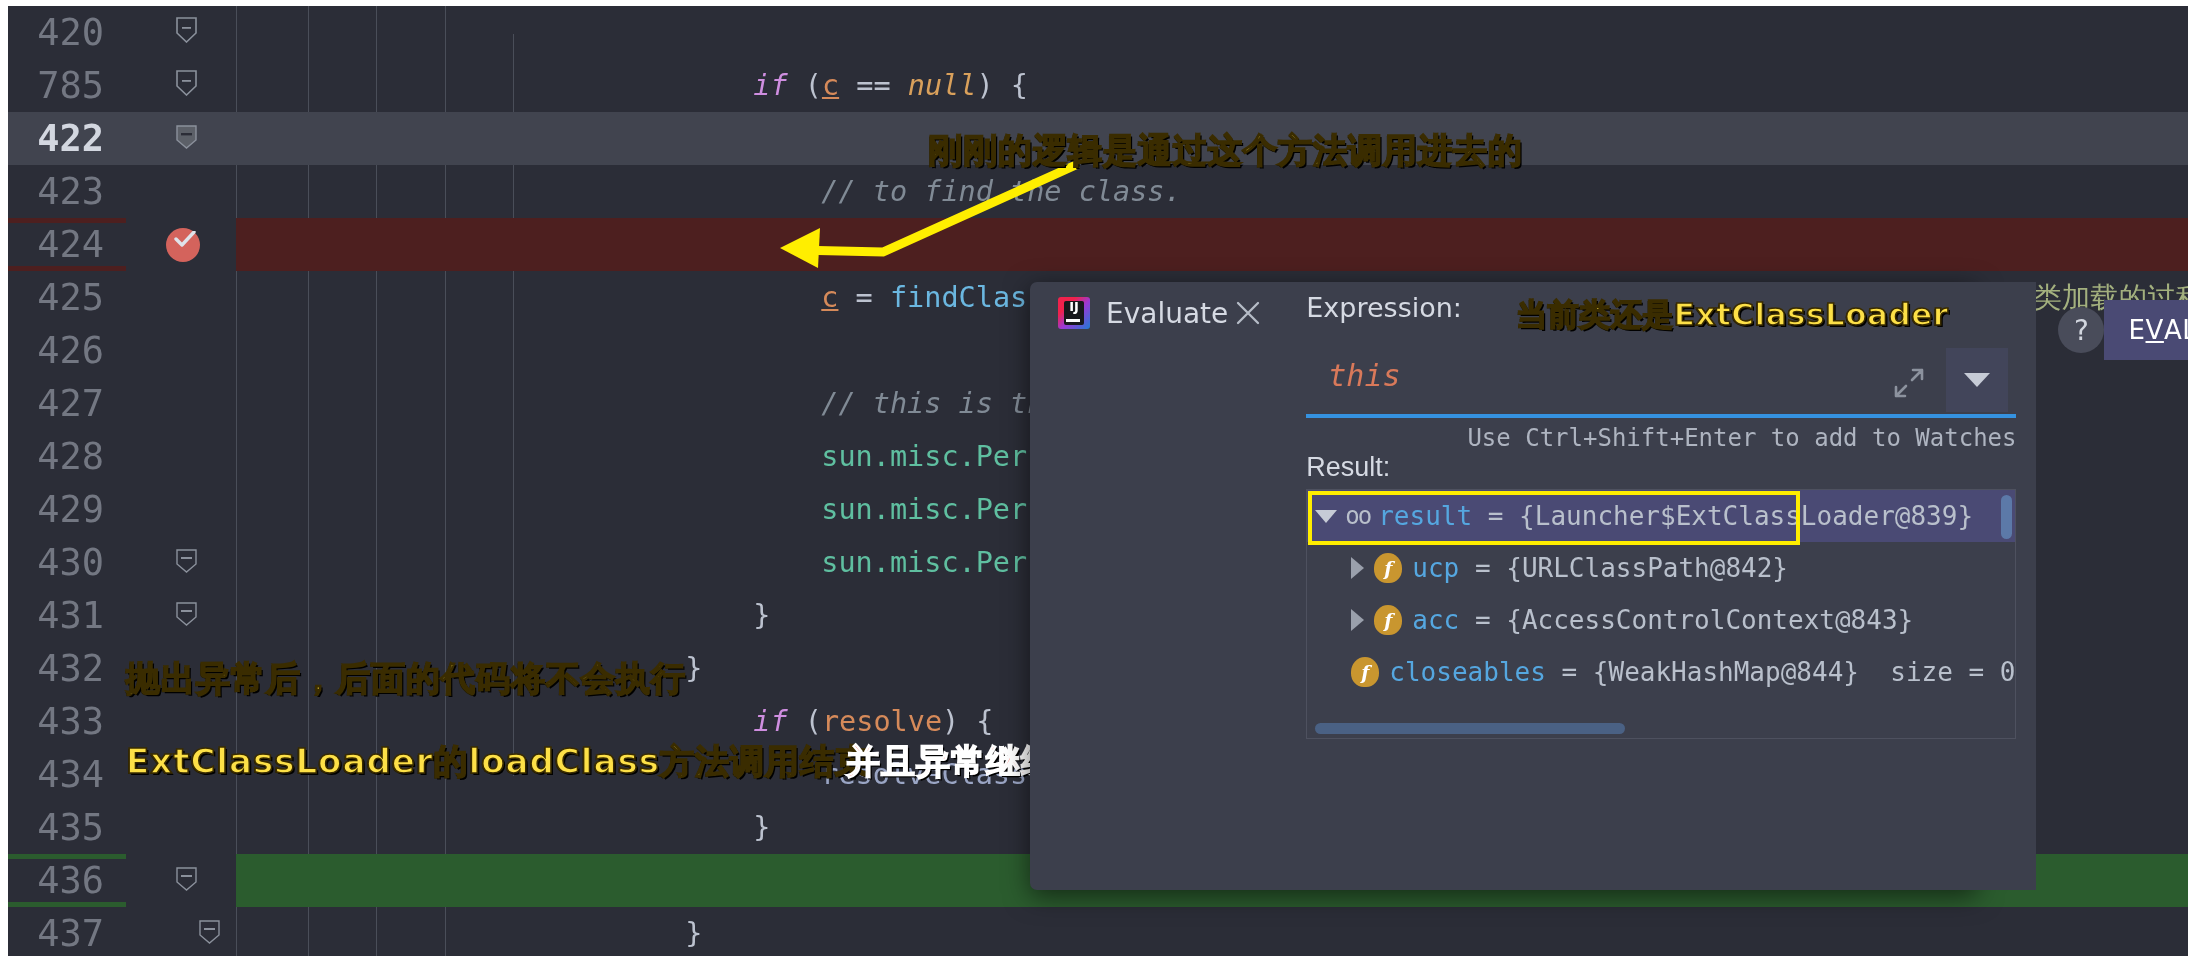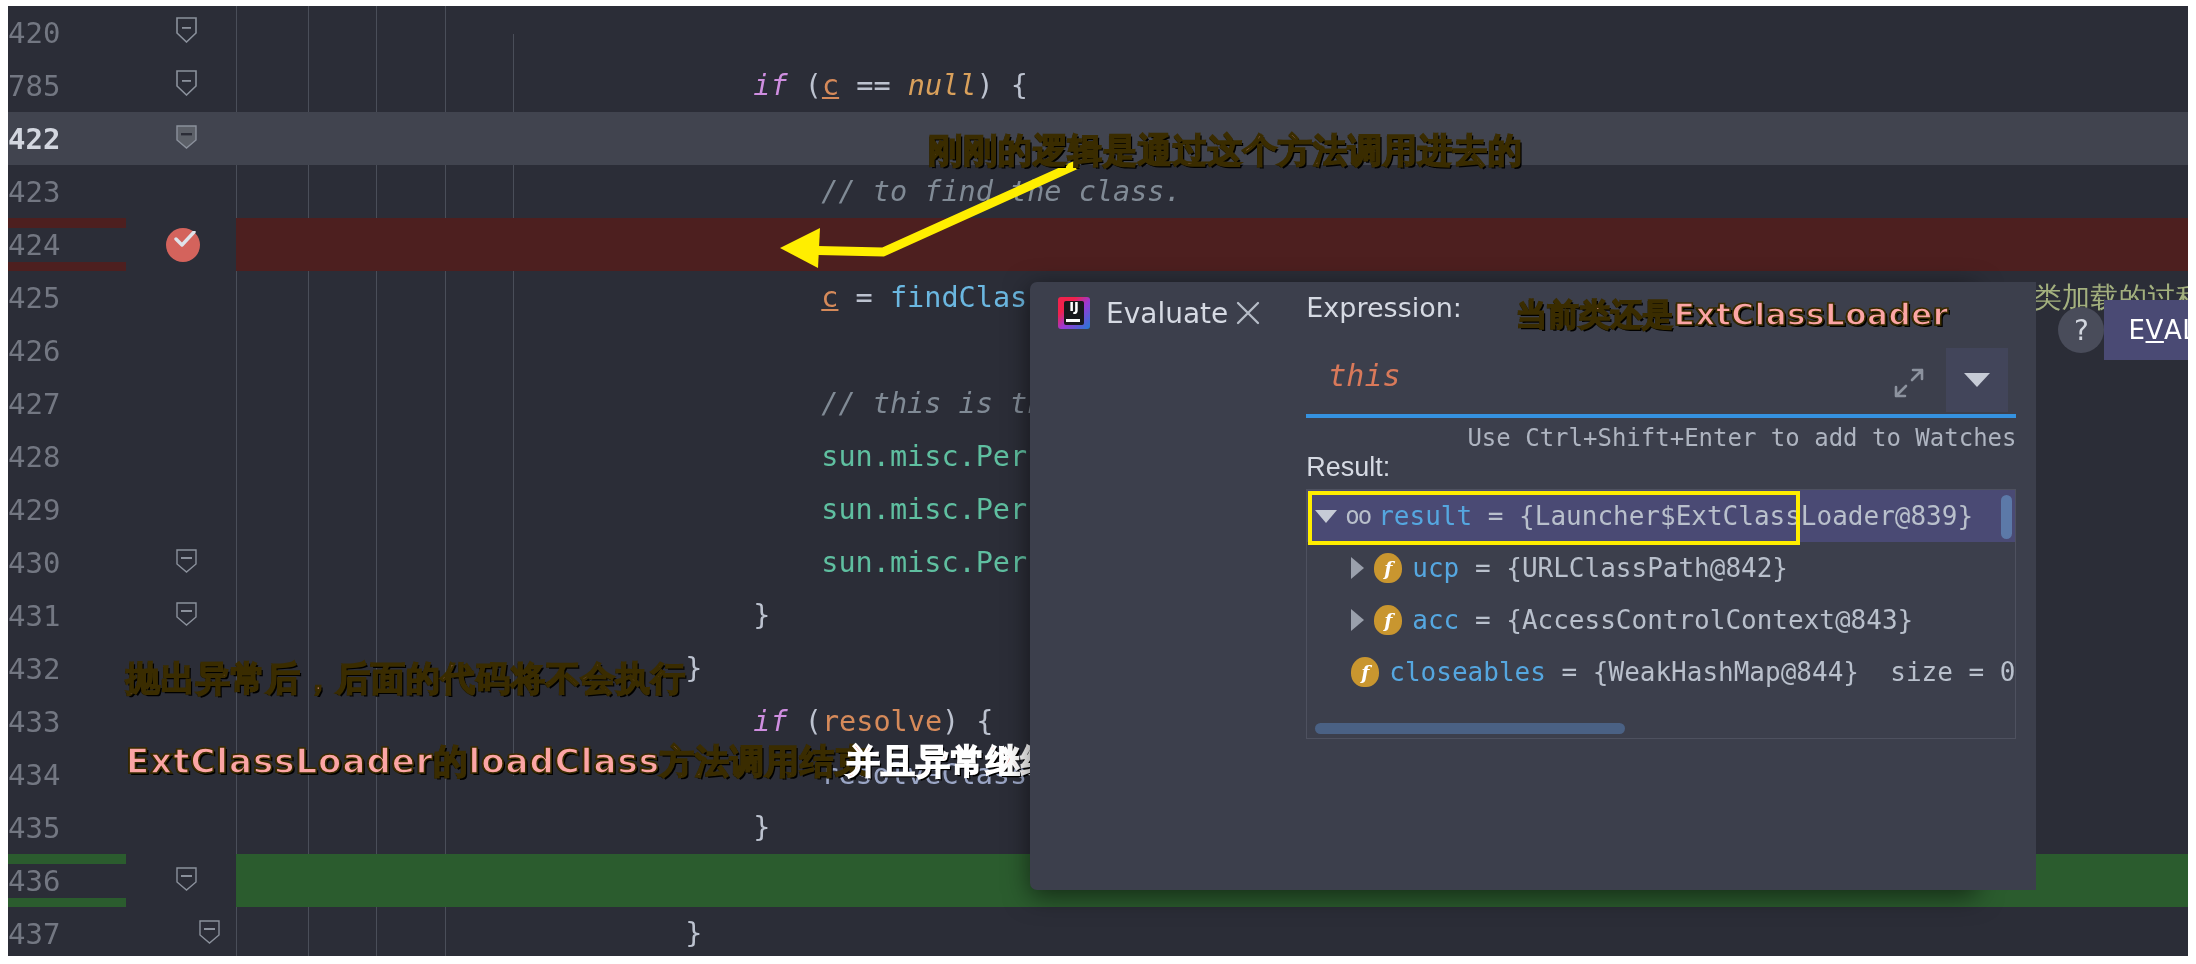--- a/index.html
+++ b/index.html
@@ -29,23 +29,23 @@
     height: 53px;
     display: flex;
     align-items: center;
   }
   .row.cur   { background: #41444f; }
   .row.brk   { background: #4d1f1f; }
   .row.green { background: #2b5c2e; }
 
   .ln {
     width: 118px;
-    text-align: left;
+    text-align: right;
     padding-right: 22px;
-    font-size: 29px;
+    font-size: 37px;
     color: #737782;
     font-family: "DejaVu Sans Mono", "Liberation Mono", monospace;
     flex: 0 0 118px;
     user-select: none;
   }
   .row.cur .ln { color: #d3d7e0; font-weight: bold; }
 
   .gutter-icons {
     position: relative;
     width: 110px;
@@ -104,21 +104,21 @@
 
   
   .anno {
     position: absolute;
     font-family: "DejaVu Sans", "Liberation Sans", sans-serif;
     font-weight: bold;
     white-space: pre;
     pointer-events: none;
   }
   .anno-y {
-    color: #fca5a5;
+    color: #fde047;
     -webkit-text-stroke: 1.6px #3a2c00;
     text-shadow: 2px 2px 0 #000, -1px 1px 0 #241c00;
   }
   .anno-r {
     color: #ff2a1a;
     -webkit-text-stroke: 1.4px #ffffff;
     text-shadow: 2px 2px 0 #000;
   }
 
   .arrow { position: absolute; pointer-events:none; }

